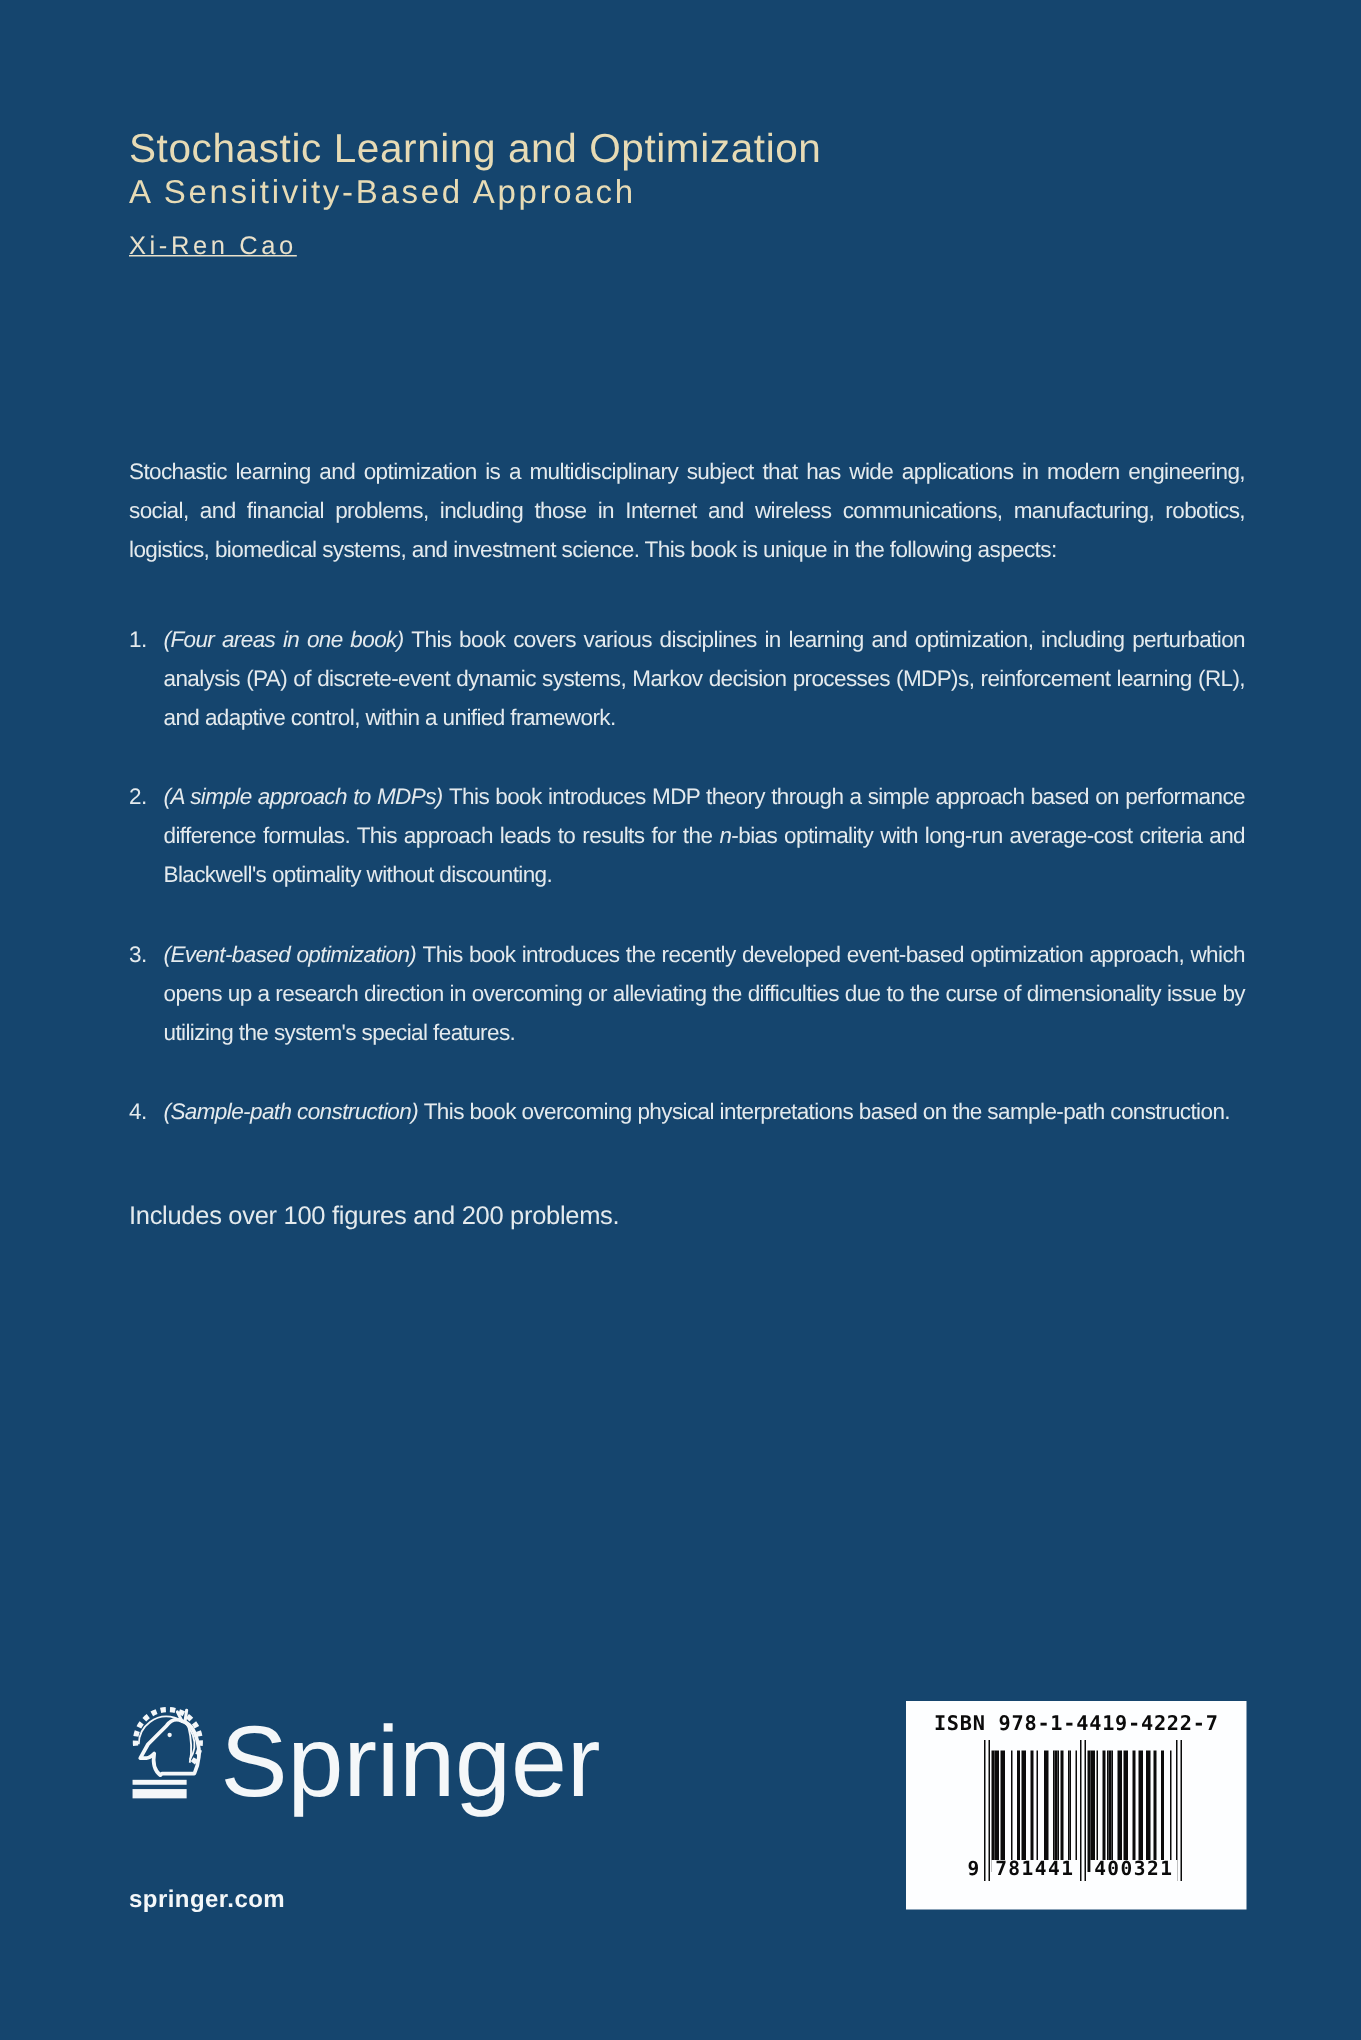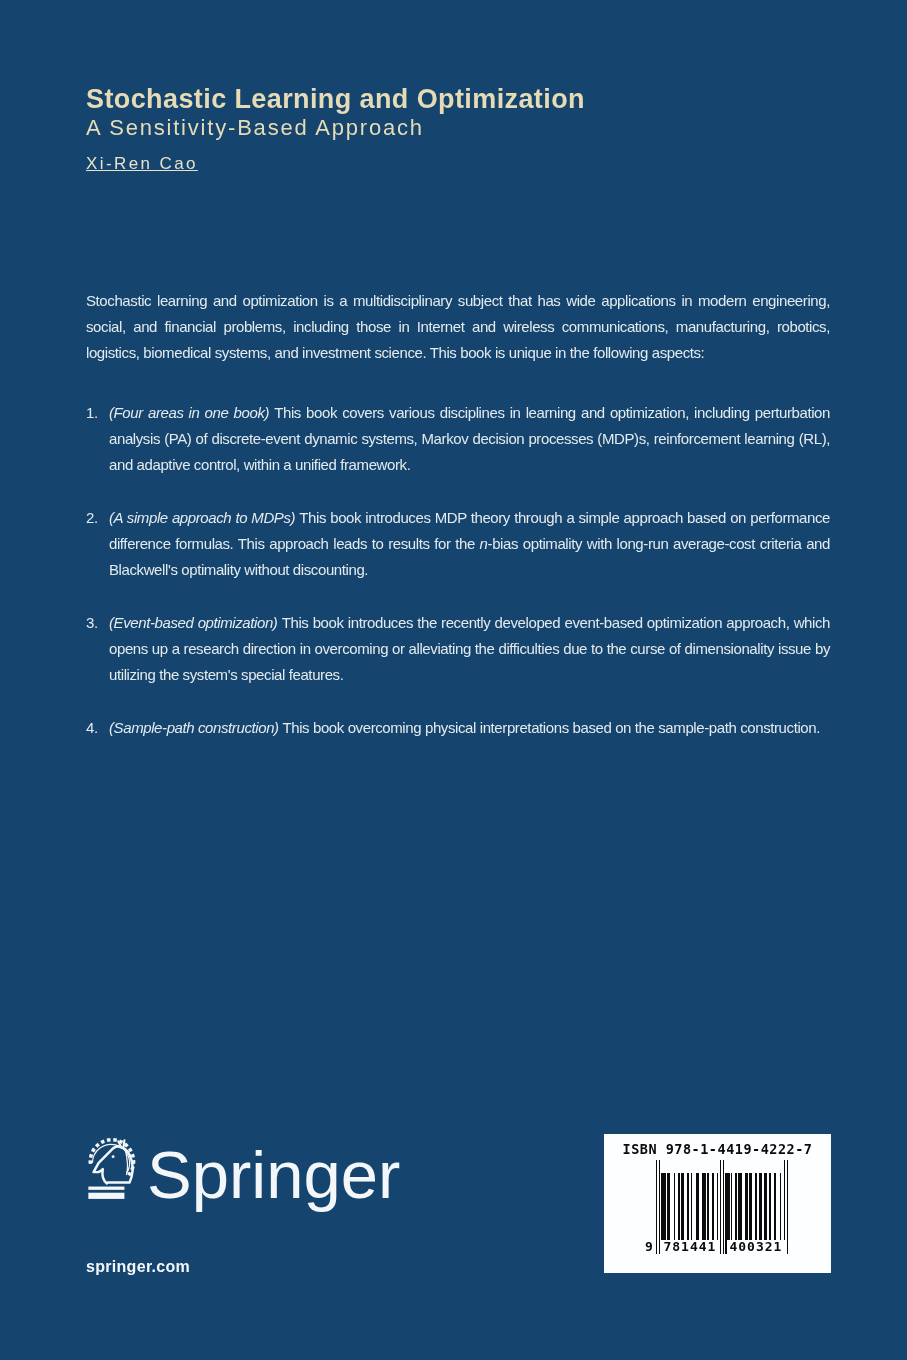--- a/index.html
+++ b/index.html
@@ -19,39 +19,39 @@
     position: relative;
     overflow: hidden;
   }
   .cover { position: absolute; inset: 0; }
 
   
   .masthead { position: absolute; left: 86px; top: 84px; width: 744px; }
   .masthead h1 {
     color: var(--title-text);
     font-size: 27px;
-    font-weight: bold;
+    font-weight: normal;
     letter-spacing: 0.4px;
   }
   .masthead h2 {
     color: var(--title-text);
     font-size: 22px;
     font-weight: normal;
     letter-spacing: 1.8px;
   }
   .masthead .author {
     color: var(--author-text);
     font-size: 17px;
     letter-spacing: 2.4px;
     margin-top: 13px;
     text-decoration: underline;
   }
 
   
-  .main { position: absolute; left: 86px; top: 288px; width: 744px; color: var(--body-text); }
+  .main { position: absolute; left: 86px; top: 302px; width: 744px; color: var(--body-text); }
   .intro {
     font-size: 15px;
     letter-spacing: -0.4px;
     line-height: 26px;
     text-align: justify;
   }
   ol.features { list-style: none; margin-top: 34px; }
   li.feature {
     position: relative;
     padding-left: 23px;
@@ -115,21 +115,21 @@
     font-size: 13px;
     color: var(--barcode-ink);
     margin-right: 3px;
     line-height: 14px;
   }
   .bars {
     position: relative;
     display: flex;
     width: 134px;
     height: 94px;
-    align-items: flex-end;
+    align-items: center;
   }
   .module { flex: 0 0 1.4px; height: 81px; }
   .module.bar { background: var(--barcode-ink); }
   .module.guard { height: 94px; }
   .digit-group {
     position: absolute;
     bottom: 0;
     height: 14px;
     line-height: 14px;
     background: var(--barcode-bg);
@@ -167,20 +167,21 @@
   </li>
         <li class="feature">
     <span class="num">3.</span>
     <span class="txt"><em>(Event-based optimization) </em><span>This book introduces the recently developed event-based optimization approach, which opens up a research direction in overcoming or alleviating the difficulties due to the curse of dimensionality issue by utilizing the system's special features.</span></span>
   </li>
         <li class="feature">
     <span class="num">4.</span>
     <span class="txt"><em>(Sample-path construction) </em><span>This book overcoming physical interpretations based on the sample-path construction.</span></span>
   </li>
       </ol>
+    <p class="includes">Includes over 100 figures and 200 problems.</p>
   </main>
 
   <footer>
     <div class="brand">
       <svg viewBox="0 0 50 66" aria-hidden="true">
 
         <path d="M 43,40 A 21,21 0 1 0 6,29" fill="none" stroke="#F4F7F9" stroke-width="3.4" stroke-dasharray="3.4 2.7"></path>
         <path d="M 41,38 A 18,18 0 1 0 8,28" fill="none" stroke="#F4F7F9" stroke-width="1.2"></path>
 
         <path d="M 36,13 C 32,11 29,12 26,16 L 14,28 L 9,37 L 13,37 C 15,37 17,35 18,34 C 17,40 18,45 22,48 L 23,47 L 44,47 C 47,40 48,33 46,26 C 44,18 41,14 36,13 Z" fill="none" stroke="#F4F7F9" stroke-width="2.4" stroke-linejoin="round"></path>

